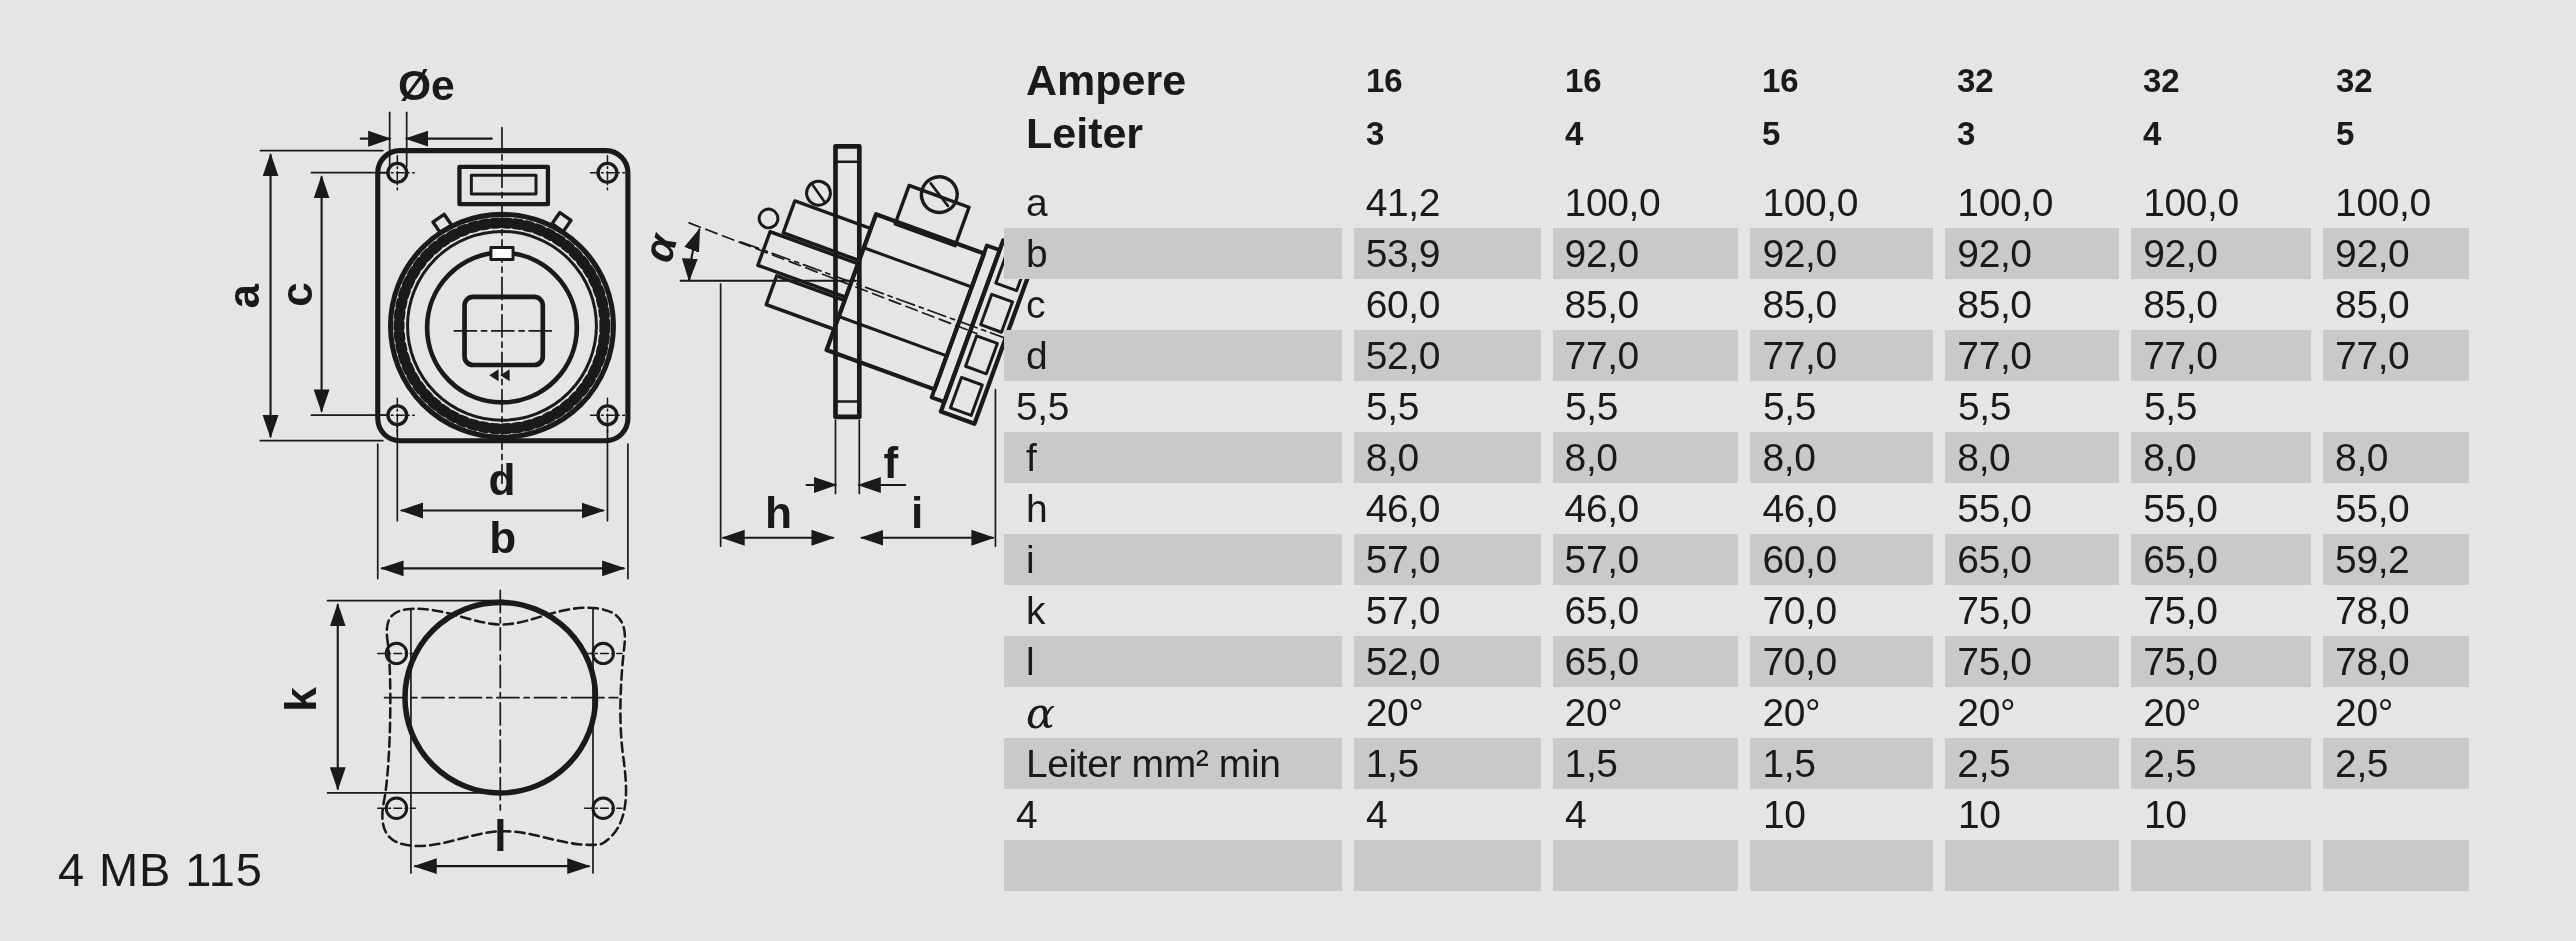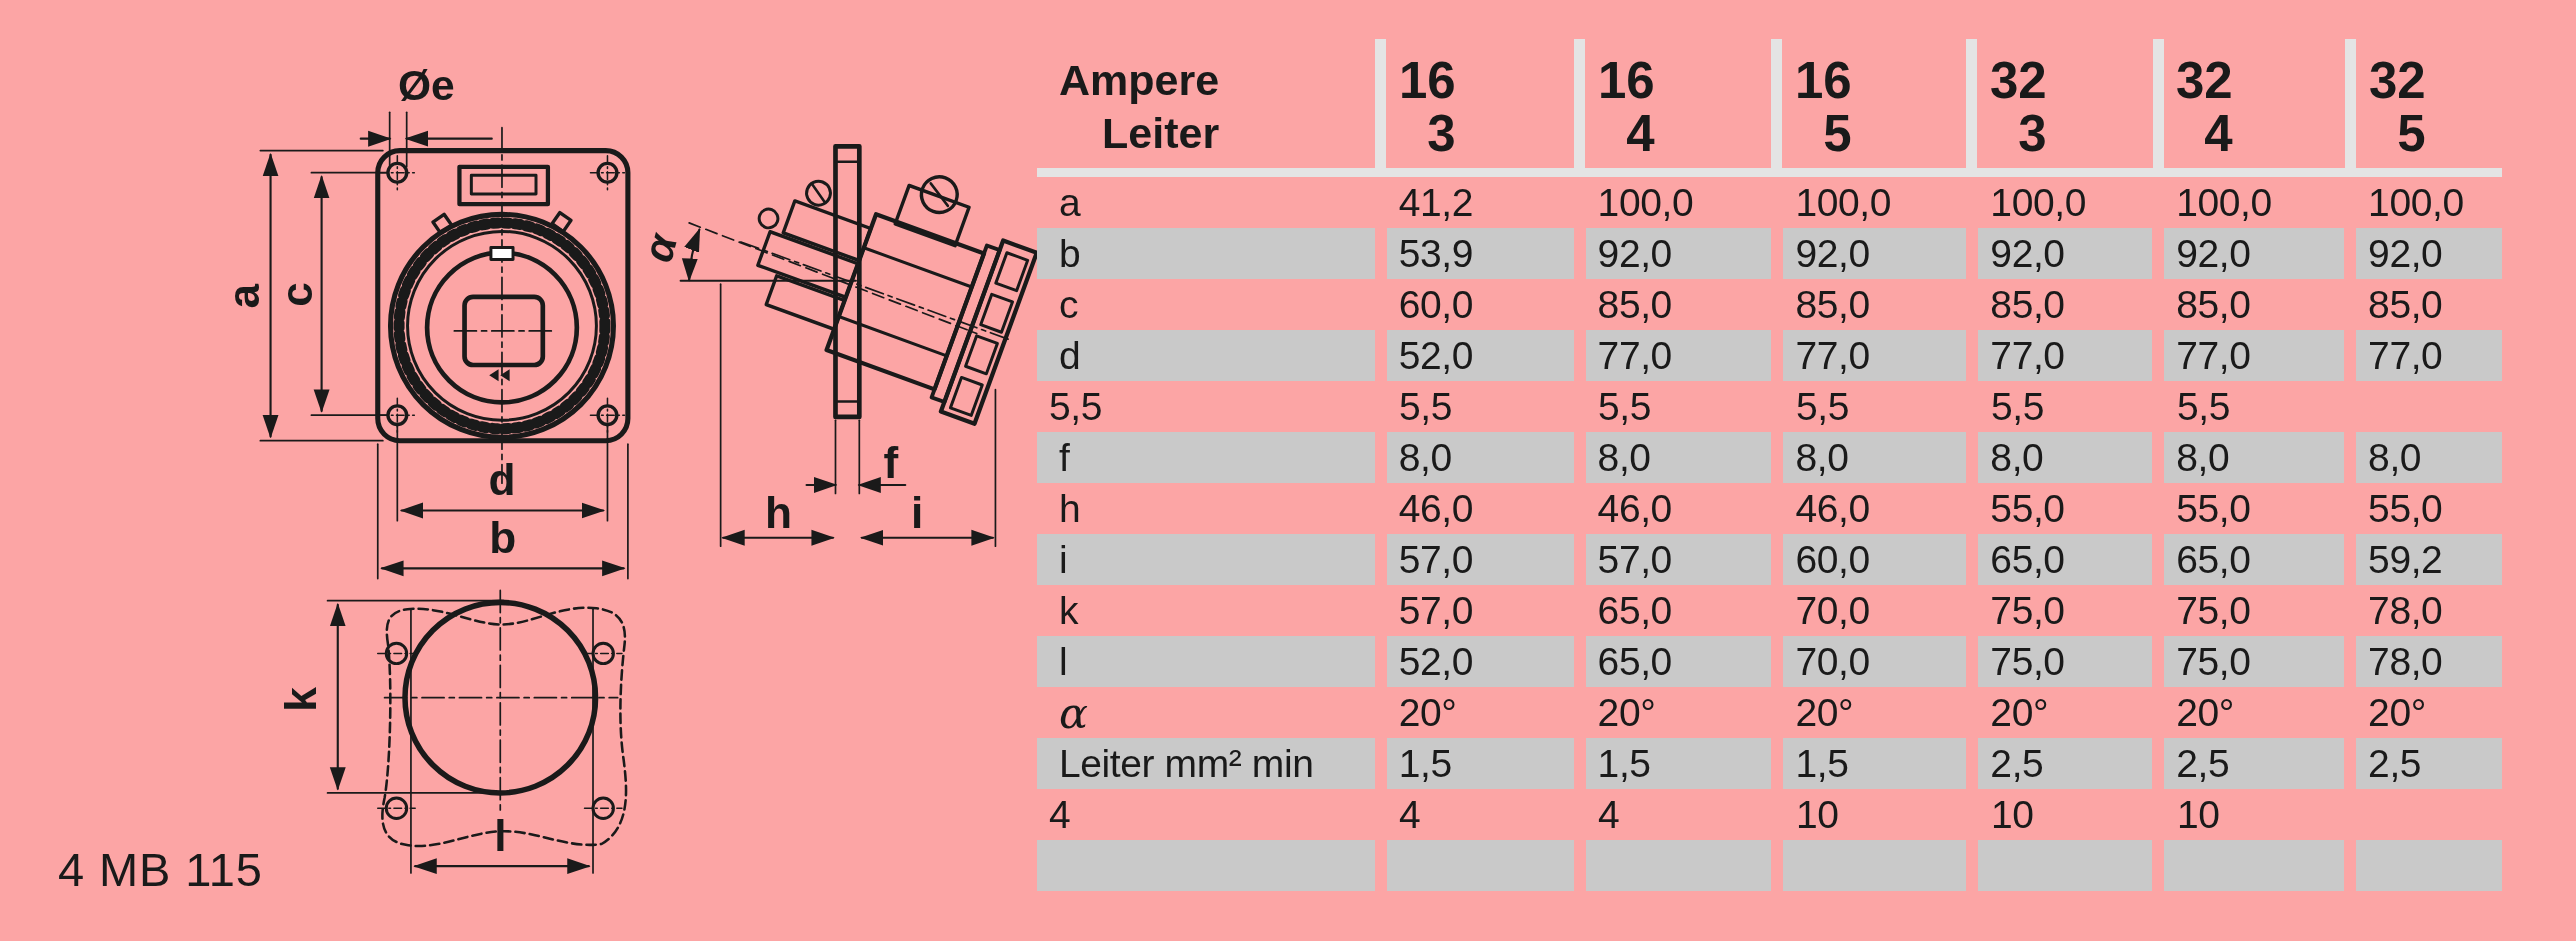--- a/index.html
+++ b/index.html
@@ -1,24 +1,24 @@
 <!DOCTYPE html>
 <html style="font-size:13.6px"><head>
 <meta charset="utf-8">
 <style>
   html,body{margin:0;padding:0;background:#fff;}
-  .page{position:relative;width:2576px;height:941px;background:#fca5a5;overflow:hidden;
+  .page{position:relative;width:2576px;height:941px;background:#e5e5e5;overflow:hidden;
         font-family:"Liberation Sans",sans-serif;color:#1a1a1a;}
   svg text{font-family:"Liberation Sans",sans-serif;}
 
   
-  .dim-table{position:absolute;left:1037px;top:0;width:1465px;height:894px;text-align:right;}
+  .dim-table{position:absolute;left:1004px;top:0;width:1465px;height:894px;}
   .thead{position:absolute;top:0;left:0;width:1465px;height:177px;}
   .h-main{position:absolute;left:22px;top:54px;font-size:43px;font-weight:700;line-height:53px;}
-  .h-col{position:absolute;top:54px;font-size:51px;font-weight:700;line-height:53px;}
+  .h-col{position:absolute;top:54px;font-size:33px;font-weight:700;line-height:53px;}
   .h-col.c0{left:362px}.h-col.c1{left:561px}.h-col.c2{left:758px}
   .h-col.c3{left:953px}.h-col.c4{left:1139px}.h-col.c5{left:1332px}
   .vline{position:absolute;top:39px;width:11px;height:138px;background:#e4e4e4;}
   .vline.v0{left:338px}.vline.v1{left:537px}.vline.v2{left:734px}
   .vline.v3{left:929px}.vline.v4{left:1116px}.vline.v5{left:1308px}
   .hrule{position:absolute;top:168px;left:0;width:1465px;height:8.5px;background:#e4e4e4;}
   .tbody{position:absolute;top:177px;left:0;width:1465px;}
   .trow{display:flex;column-gap:12px;height:51px;}
   .cell{display:flex;align-items:center;padding-left:12px;box-sizing:border-box;
         font-size:39px;letter-spacing:-0.4px;white-space:nowrap;overflow:hidden;}

